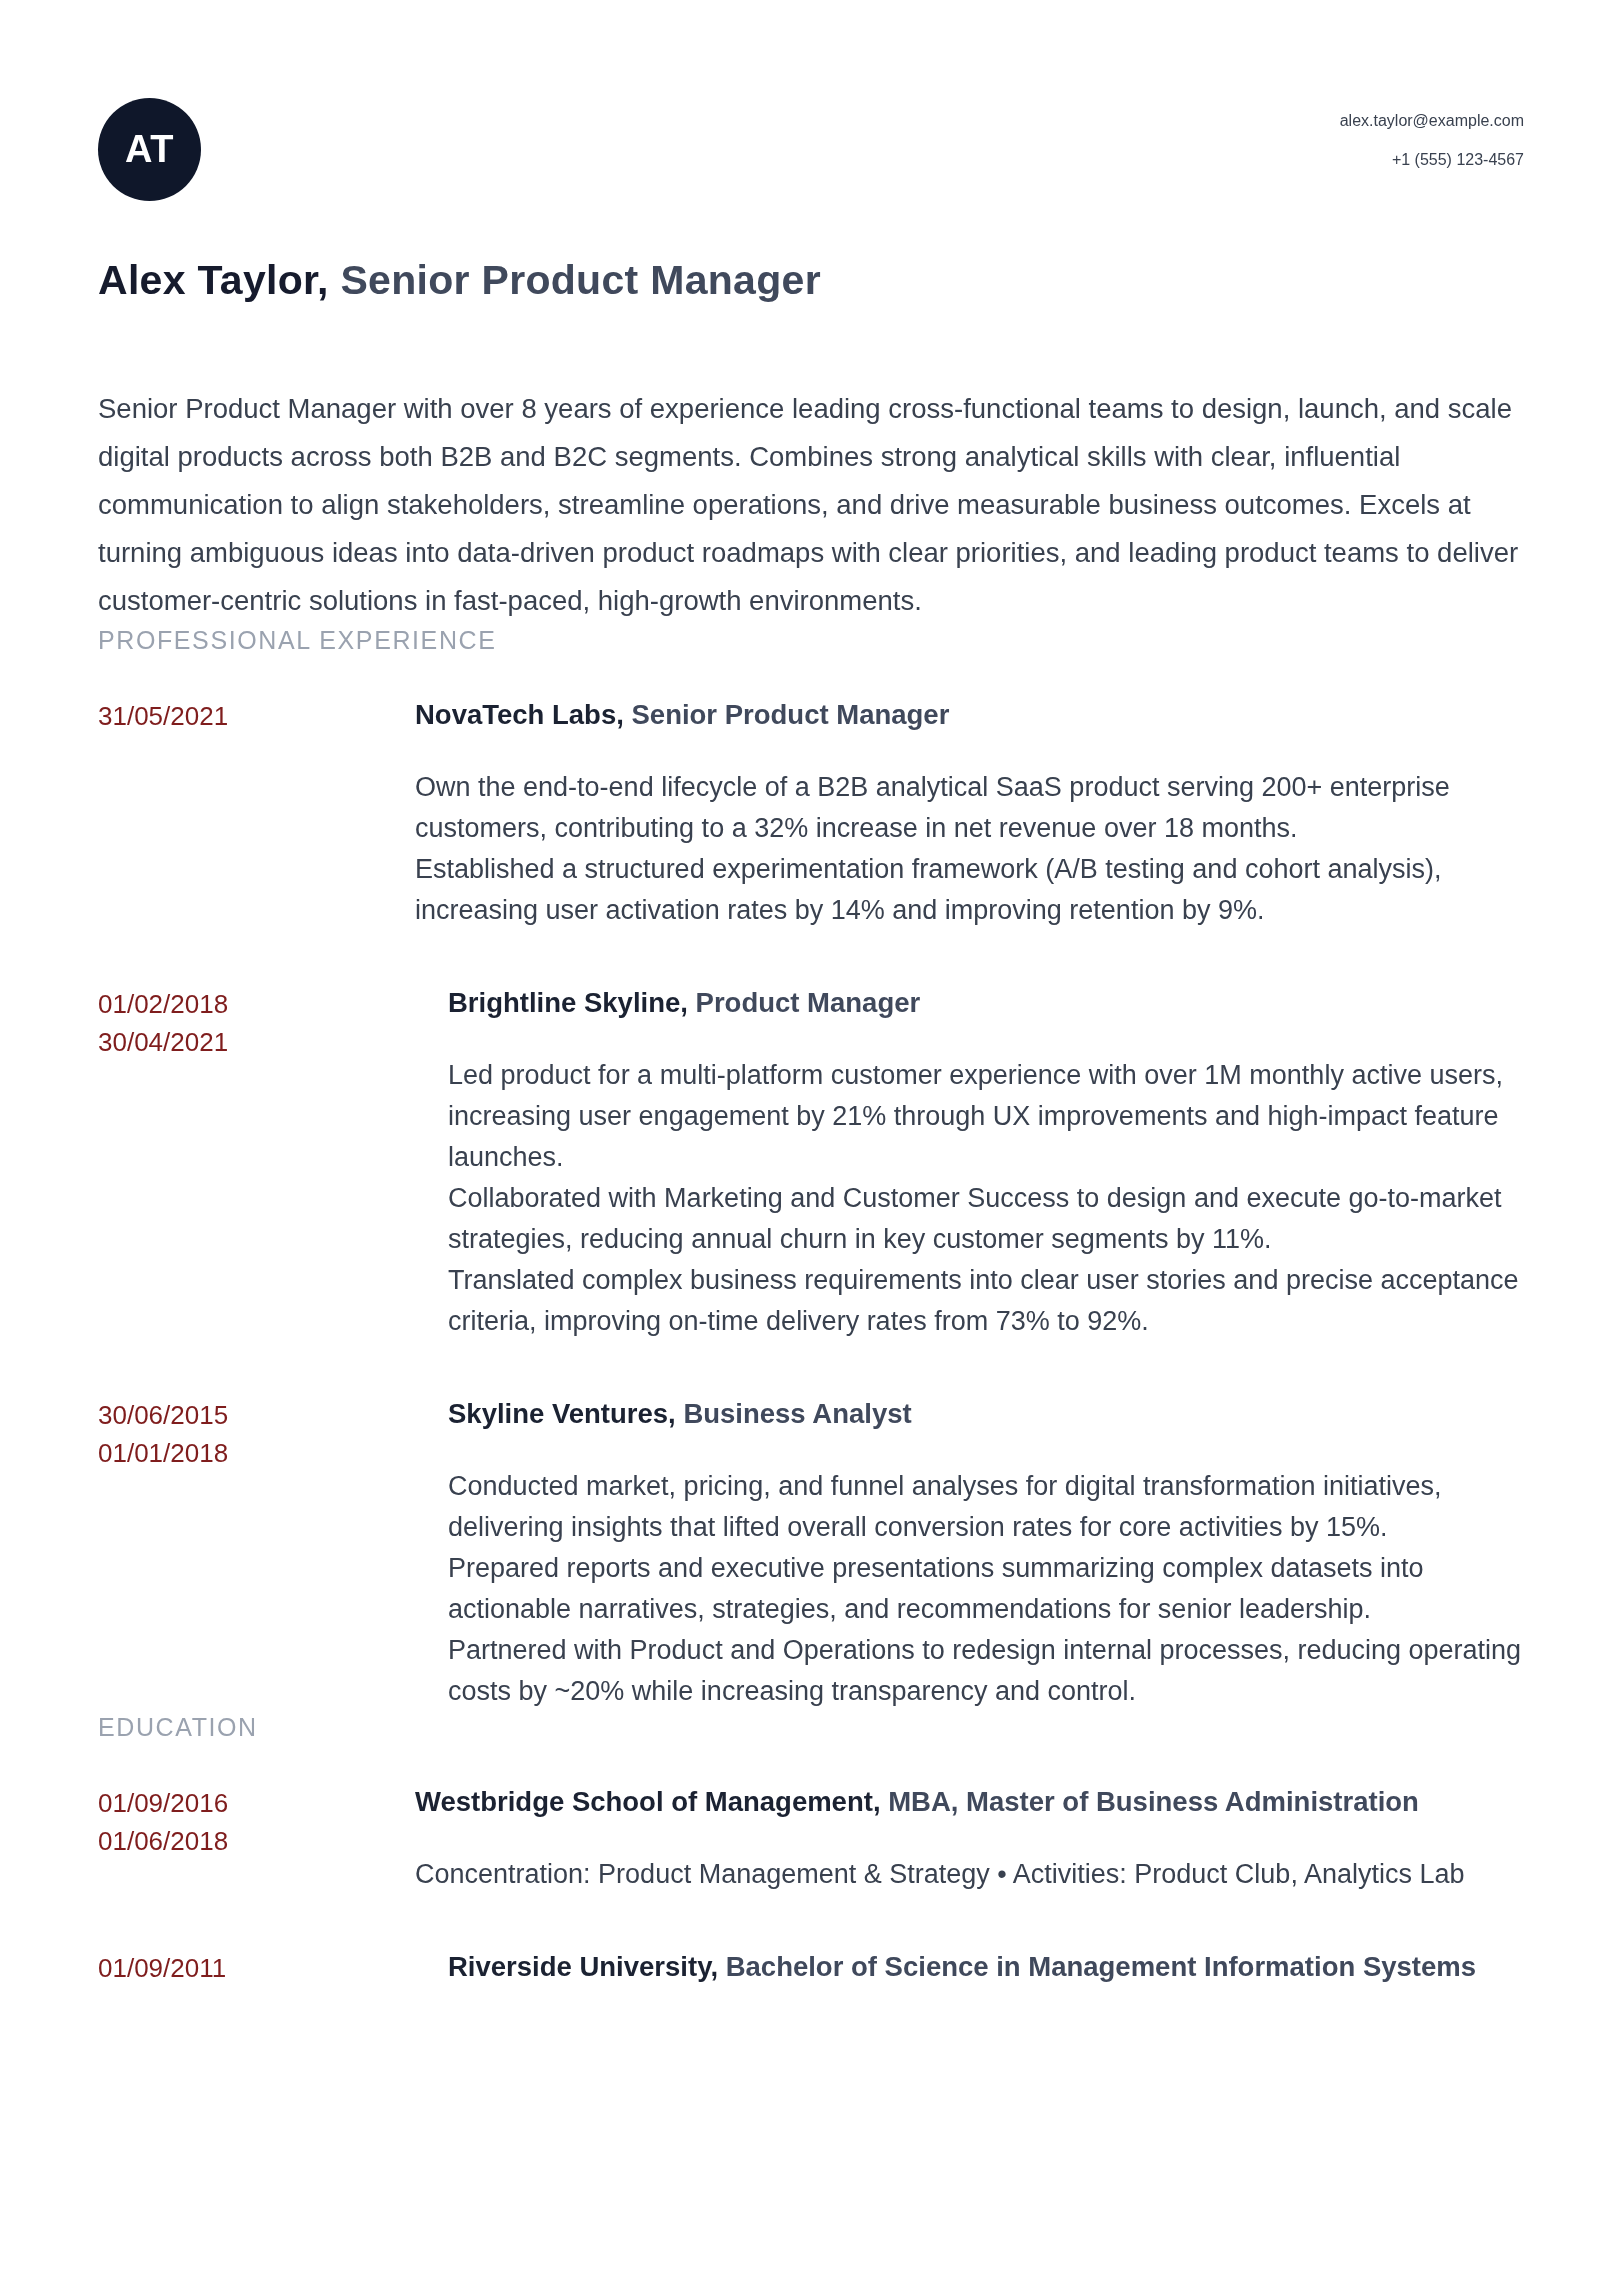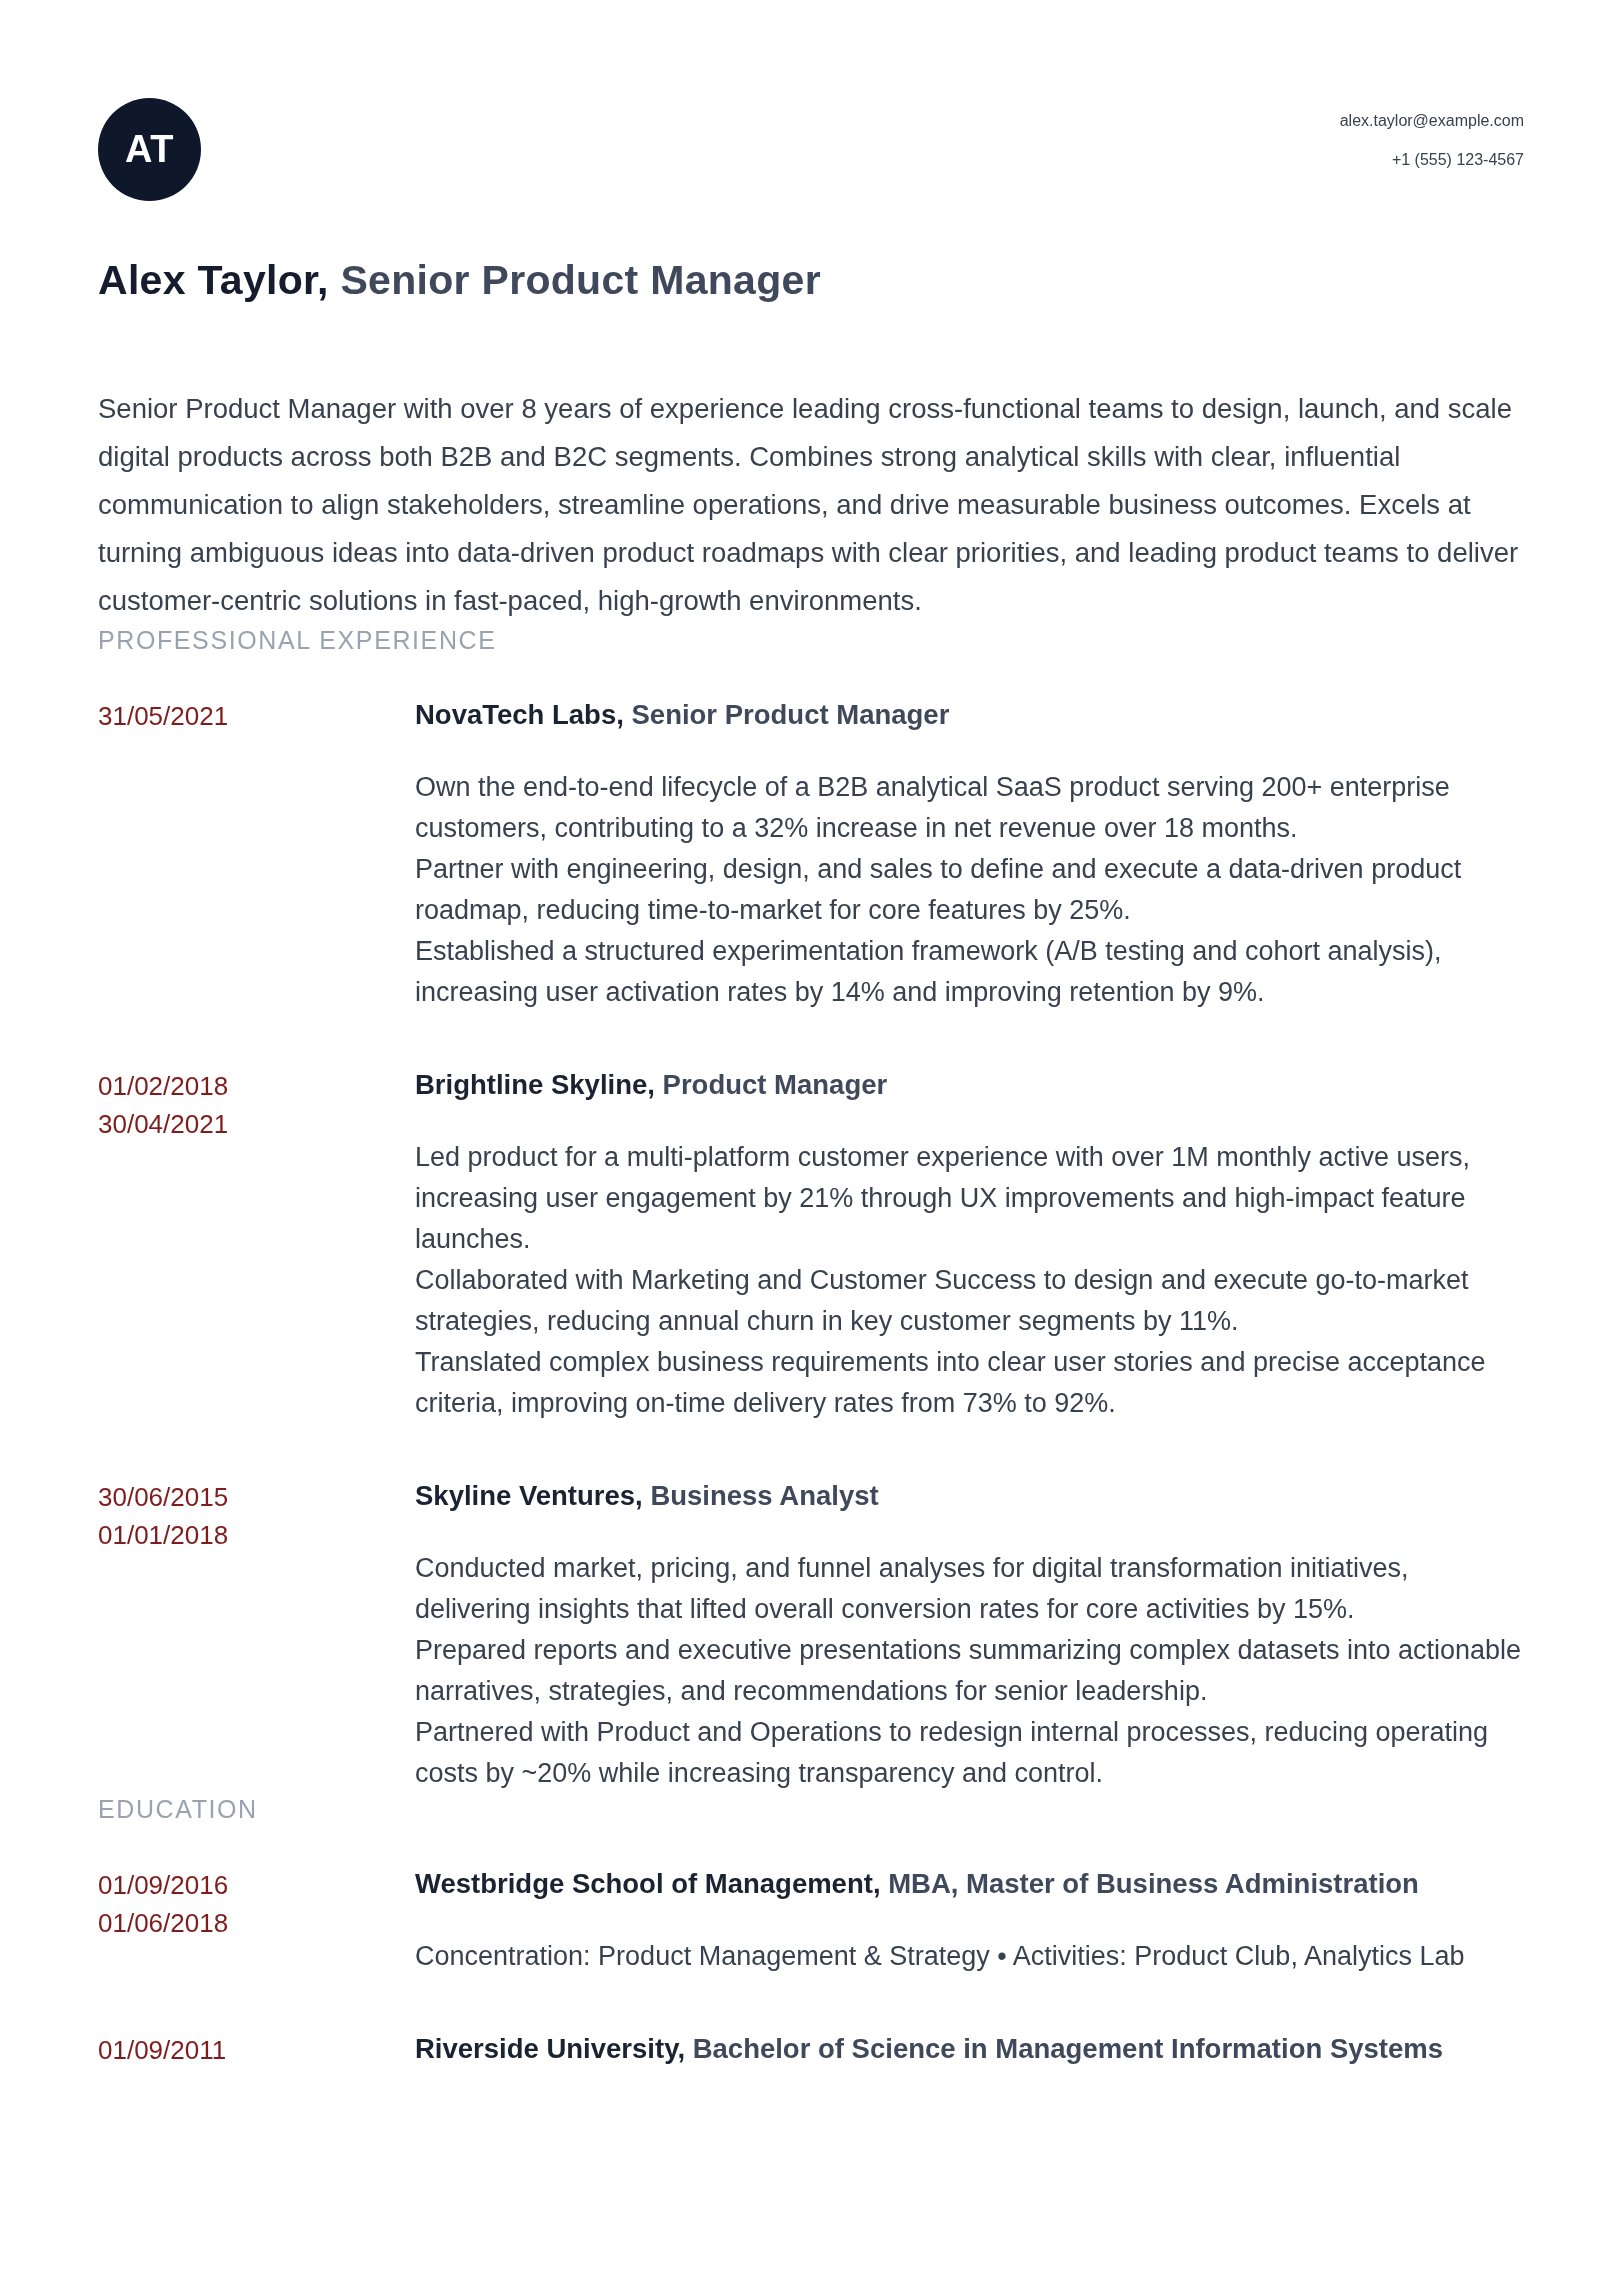--- a/index.html
+++ b/index.html
@@ -61,21 +61,21 @@
     letter-spacing: 1.6px;
     color: #9aa2af;
     line-height: 31px;
     margin-bottom: 38px;
   }
   .entry {
     display: grid;
     grid-template-columns: 317px 1fr;
     align-items: start;
   }
-  .entry + .entry { margin-top: 51px; }
+  .entry + .entry { margin-top: 51px; gap: 33px; }
   .entry-dates {
     font-size: 26px;
     line-height: 38px;
     color: #7f1d1d;
     padding-top: 3.3px;
     padding-right: 26px;
   }
   .entry-title {
     font-size: 27.5px;
     line-height: 41px;
@@ -119,21 +119,20 @@
 
     <div class="entry">
       <div class="entry-dates">
         <div>31/05/2021</div>
         <div></div>
       </div>
       <div>
         <div class="entry-title"><span>NovaTech Labs</span><span>, </span><span class="role">Senior Product Manager</span></div>
         <div class="entry-desc">
           <p>Own the end-to-end lifecycle of a B2B analytical SaaS product serving 200+ enterprise customers, contributing to a 32% increase in net revenue over 18 months.</p>
-          <p>Partner with engineering, design, and sales to define and execute a data-driven product roadmap, reducing time-to-market for core features by 25%.</p>
           <p>Established a structured experimentation framework (A/B testing and cohort analysis), increasing user activation rates by 14% and improving retention by 9%.</p>
         </div>
       </div>
     </div>
 
     <div class="entry">
       <div class="entry-dates">
         <div>01/02/2018</div>
         <div>30/04/2021</div>
       </div>

